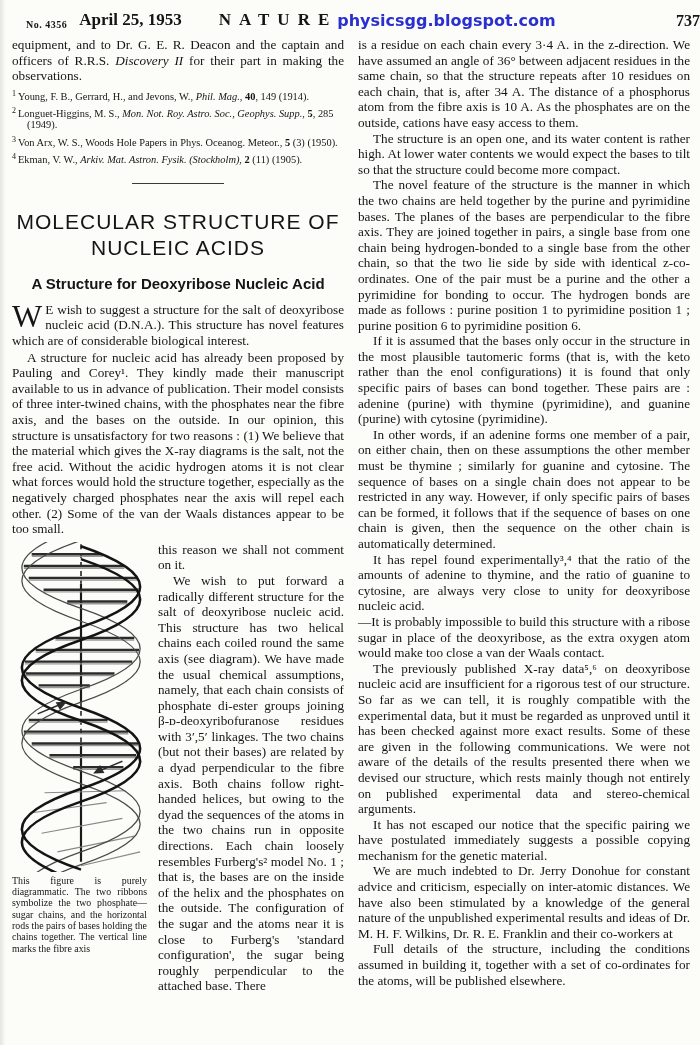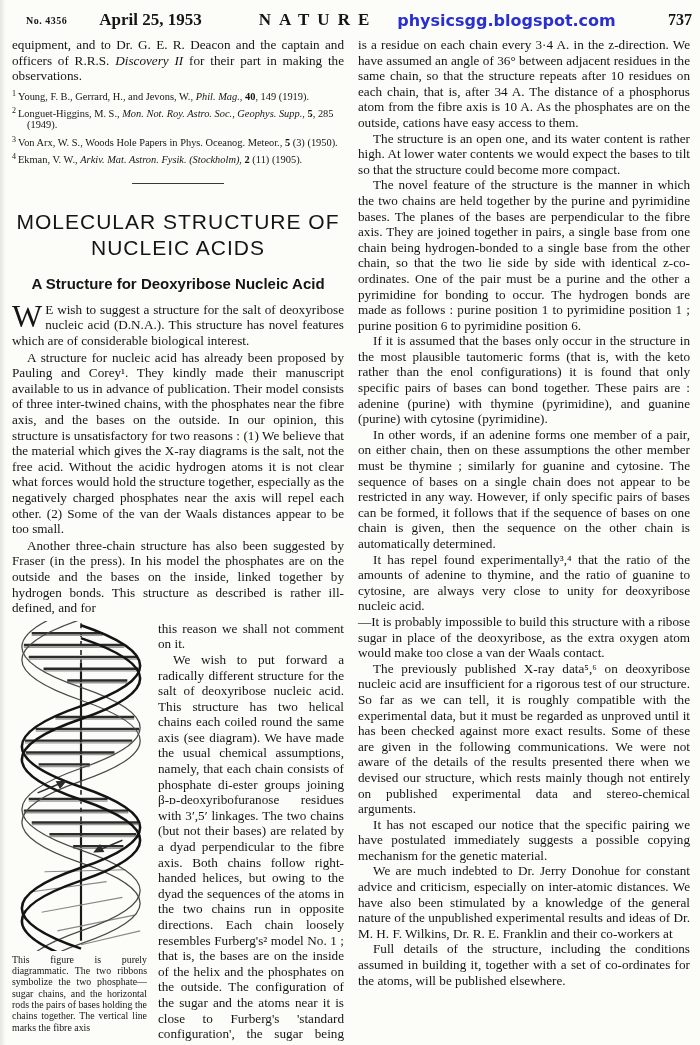--- a/index.html
+++ b/index.html
@@ -6,21 +6,21 @@
   .page{
     position:relative;width:700px;height:1045px;overflow:hidden;
     background:#fcfcf9;color:#151515;
     font-family:"Liberation Serif","DejaVu Serif",serif;
   }
   .page::before{
     content:"";position:absolute;left:0;top:0;bottom:0;width:6px;
     background:linear-gradient(to right,#e6e6e0,rgba(255,255,255,0));
   }
   
-  .hdr{display:flex;align-items:center;padding:10px 8px 0 26px;gap:20px;}
+  .hdr{display:flex;align-items:flex-end;padding:10px 0 0 26px;}
   .hdr .issue{font-size:10px;font-weight:bold;letter-spacing:.5px;}
   .hdr .date{font-size:17px;font-weight:bold;margin-left:12px;white-space:nowrap;}
   .hdr .journal{font-size:17px;font-weight:bold;letter-spacing:8px;margin-left:37px;white-space:nowrap;}
   .hdr .wm{font-family:"DejaVu Sans","Liberation Sans",sans-serif;font-size:16px;font-weight:bold;white-space:nowrap;}
   .hdr .pageno{font-size:16px;font-weight:bold;margin-left:auto;}
   
   .cols{display:flex;gap:14px;padding:7px 10px 0 12px;}
   .col{width:332px;font-size:13.2px;line-height:15.6px;text-align:justify;}
   p{margin:0;text-indent:15px;}
   p.noind{text-indent:0;}
@@ -64,37 +64,36 @@
     <span class="pageno">737</span>
   </div>
 
   <div class="cols">
 
     <div class="col">
 
       <p class="noind"><span>equipment, and to Dr. G. E. R. Deacon and the captain and officers of R.R.S. </span><span class="ital">Discovery II</span><span> for their part in making the observations.</span></p>
 
       <div class="refs">
-        <div class="ref"><span class="refnum">1</span><span>Young, F. B., Gerrard, H., and Jevons, W., </span><span class="ital">Phil. Mag.</span><span>, </span><span class="refvol">40</span><span>, 149 (1919).</span></div>
+        <div class="ref"><span class="refnum">1</span><span>Young, F. B., Gerrard, H., and Jevons, W., </span><span class="ital">Phil. Mag.</span><span>, </span><span class="refvol">40</span><span>, 149 (1914).</span></div>
         <div class="ref"><span class="refnum">2</span><span>Longuet-Higgins, M. S., </span><span class="ital">Mon. Not. Roy. Astro. Soc., Geophys. Supp.</span><span>, </span><span class="refvol">5</span><span>, 285 (1949).</span></div>
         <div class="ref"><span class="refnum">3</span><span>Von Arx, W. S., Woods Hole Papers in Phys. Oceanog. Meteor., </span><span class="ital"></span><span></span><span class="refvol">5</span><span> (3) (1950).</span></div>
         <div class="ref"><span class="refnum">4</span><span>Ekman, V. W., </span><span class="ital">Arkiv. Mat. Astron. Fysik. (Stockholm)</span><span>, </span><span class="refvol">2</span><span> (11) (1905).</span></div>
       </div>
 
       <hr class="divider">
 
       <h1 class="title"><span>MOLECULAR STRUCTURE OF</span><br><span>NUCLEIC ACIDS</span></h1>
 
       <h2 class="subtitle">A Structure for Deoxyribose Nucleic Acid</h2>
 
       <p class="noind"><span class="dropcap">W</span><span>E wish to suggest a structure for the salt of deoxyribose nucleic acid (D.N.A.). This structure has novel features which are of considerable biological interest.</span></p>
 
       <p class="sp">A structure for nucleic acid has already been proposed by Pauling and Corey¹. They kindly made their manuscript available to us in advance of publication. Their model consists of three inter-twined chains, with the phosphates near the fibre axis, and the bases on the outside. In our opinion, this structure is unsatisfactory for two reasons : (1) We believe that the material which gives the X-ray diagrams is the salt, not the free acid. Without the acidic hydrogen atoms it is not clear what forces would hold the structure together, especially as the negatively charged phosphates near the axis will repel each other. (2) Some of the van der Waals distances appear to be too small.</p>
 
-      <p class="sp">Another three-chain structure has also been suggested by Fraser (in the press). In his model the phosphates are on the outside and the bases on the inside, linked together by hydrogen bonds. This structure as described is rather ill-defined, and for</p>
 
       <div class="figrow">
         <div class="figleft">
 
           <svg class="helix" width="138" height="330" viewBox="0 0 140 330" role="img">
 
             <line x1="70" y1="0" x2="70" y2="40" stroke="#222" stroke-width="1.6" stroke-dasharray="5,4"></line>
             <line x1="70" y1="40" x2="70" y2="160" stroke="#1a1a1a" stroke-width="2.2"></line>
             <line x1="70" y1="160" x2="70" y2="202" stroke="#222" stroke-width="1.6" stroke-dasharray="5,4"></line>
             <line x1="70" y1="202" x2="70" y2="322" stroke="#1a1a1a" stroke-width="2.2"></line>

